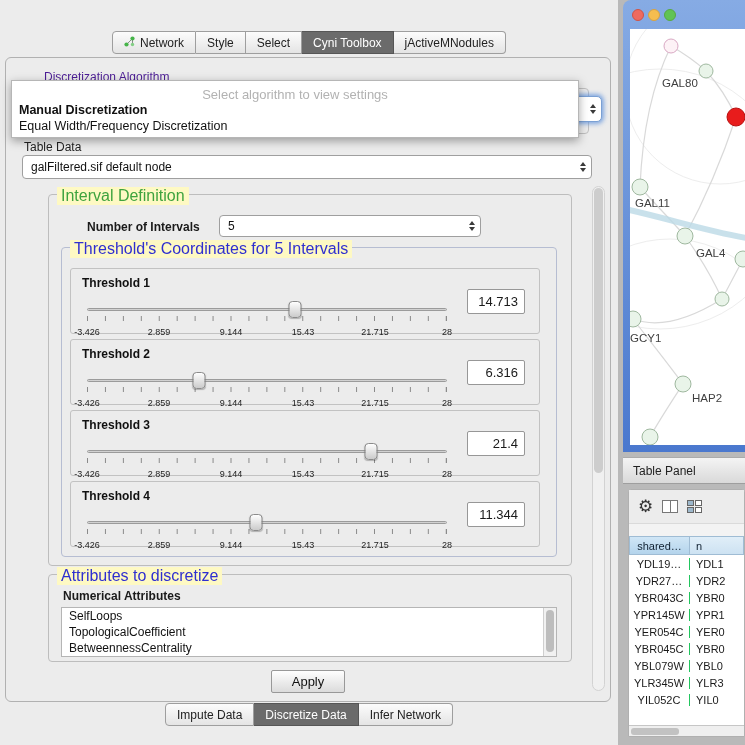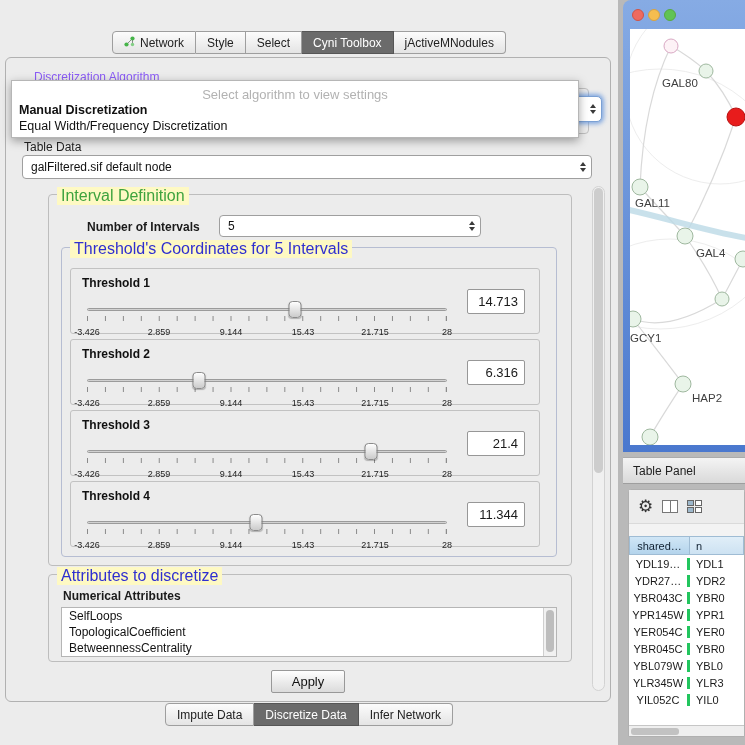--- a/index.html
+++ b/index.html
@@ -29,21 +29,21 @@
   .tab.first { border-left:1px solid #9e9e9e; border-radius:4px 0 0 4px; }
   .tab.last  { border-radius:0 4px 4px 0; }
   .tab.active { background:#6b6b6b; color:#fff; border-color:#565656; }
 
   .panel-body {
     position:absolute; left:5px; top:57px; width:606px; height:645px;
     background:#ececec; border:1px solid #b1b1b1; border-radius:6px;
   }
 
   
-  .algo-title { position:absolute; left:28px; top:12px; font-size:12px; color:#8b5cf6; z-index:1; }
+  .algo-title { position:absolute; left:38px; top:12px; font-size:12px; color:#4c1d95; z-index:1; }
   .algo-group { position:absolute; left:8px; top:30px; width:575px; height:46px; border:1px solid #c0c0c0; border-radius:4px; z-index:1; }
   .algo-combo-peek {
     position:absolute; left:540px; top:38px; width:56px; height:26px; z-index:3;
     background:#fff; border:1px solid #7aa0d4; border-radius:5px;
     box-shadow:0 0 4px 2px rgba(95,145,220,.75);
   }
   
   .dd-overlay {
     position:absolute; left:5px; top:22px; width:568px; height:58px; z-index:5;
     background:#fff; border:1px solid #b6b6b6; box-shadow:0 3px 9px rgba(0,0,0,.35);
@@ -139,21 +139,21 @@
   .checks-icon i { width:7px; height:6px; border:1px solid #666; background:#fff; position:relative; }
   .checks-icon i.on { background:#9db8cc; }
 
   .tp-head { position:absolute; left:0; right:0; top:46px; height:19px; display:flex; }
   .th { border:1px solid #9fbcd4; font-size:11px; display:flex; align-items:center; justify-content:center; color:#102030; overflow:hidden; white-space:nowrap; }
   .th.c0 { width:61px; background:linear-gradient(#d0e6f6,#b4d4ec); }
   .th.c1 { flex:1; border-left:none; background:linear-gradient(#e0eef8,#cde2f2); justify-content:flex-start; padding-left:6px; }
   .tp-body { position:absolute; left:0; right:0; top:65px; bottom:11px; background:#fff; overflow:hidden; }
   .trow { display:flex; height:17px; align-items:center; }
   .tcell { font-size:11px; color:#1a1a1a; overflow:hidden; white-space:nowrap; }
-  .tcell.c0 { width:61px; text-align:center; border-right:3px solid #22c55e; }
+  .tcell.c0 { width:61px; text-align:center; border-right:1px solid #22c55e; }
   .tcell.c1 { flex:1; padding-left:6px; }
   .tp-hscroll { position:absolute; left:0; right:0; bottom:0; height:11px; background:#efefef; border-top:1px solid #c6c6c6; }
   .hthumb { position:absolute; left:2px; top:2px; width:48px; height:7px; background:#c2c2c2; border-radius:3px; }
 </style>
 </head>
 <body>
 
 <div class="control-panel">
 
   <div class="top-tabs">

